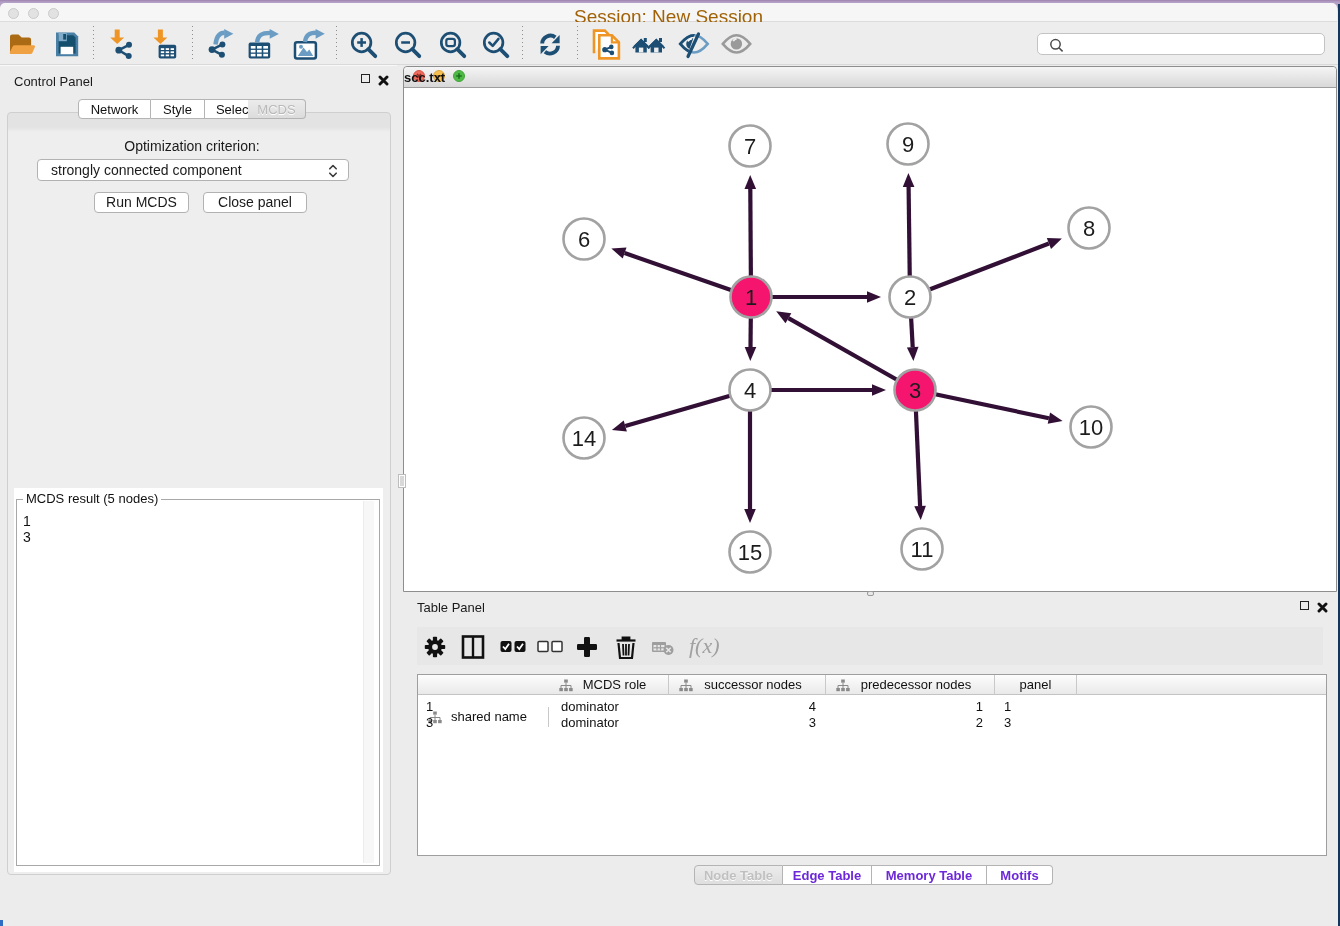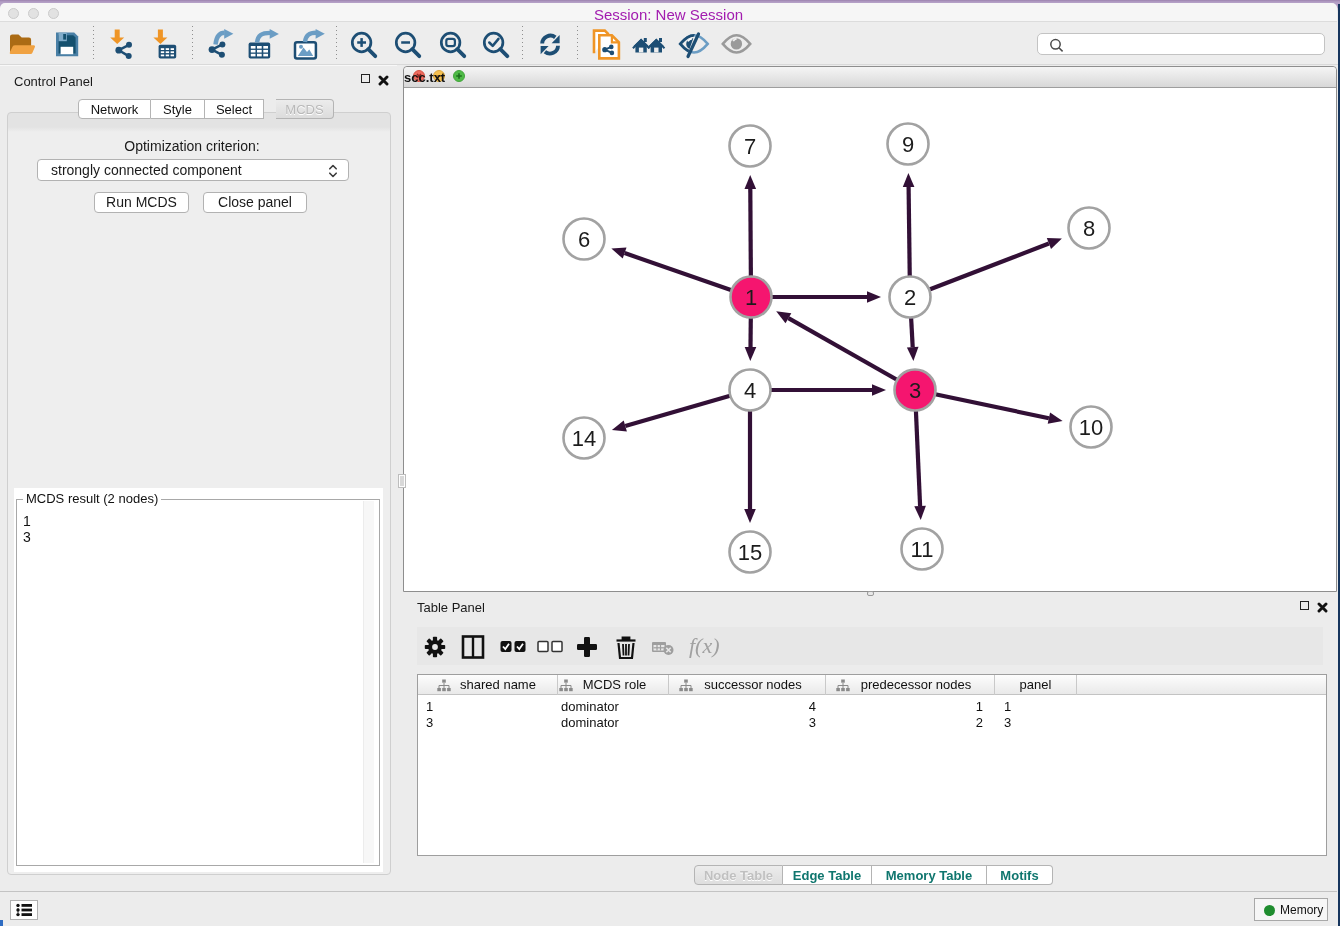--- a/index.html
+++ b/index.html
@@ -7,21 +7,21 @@
 body { font-family:"Liberation Sans", sans-serif; background:linear-gradient(#9c82ae, #b49fc6 2px); position:relative; }
 .abs { position:absolute; }
 
 #edge-right { left:1338px; top:4px; width:2px; height:922px; background:#16355d; }
 #blob-bl { left:0; top:920px; width:3px; height:6px; background:#2e6cc2; z-index:9; }
 
 #win { left:0; top:3px; width:1338px; height:923px; background:#ececec; border-radius:8px 8px 0 0; }
 
 #titlebar { left:0; top:0; width:1337px; height:19px; background:#f6f6f6; border-radius:5px 5px 0 0; border-bottom:1px solid #dcdcdc; }
 .tl { position:absolute; top:5px; width:11px; height:11px; border-radius:50%; background:#e2e2e2; border:1px solid #cbcbcb; }
-#title-text { position:absolute; top:3px; left:0; width:1337px; text-align:center; font-size:15px; color:#a21caf; }
+#title-text { position:absolute; top:3px; left:0; width:1337px; text-align:center; font-size:19px; color:#a16207; }
 
 #toolbar { left:0; top:19px; width:1338px; height:43px; background:#ededed; border-bottom:1px solid #d9d9d9; }
 .tsep { position:absolute; top:4px; height:35px; width:1px; background:repeating-linear-gradient(#8f8f8f 0 1.2px, rgba(0,0,0,0) 1.2px 4px); }
 .ticon { position:absolute; top:5px; }
 
 #search { position:absolute; left:1037px; top:11px; width:288px; height:22px; background:#fff; border:1px solid #c3c3c3; border-radius:5px; }
 
 
 #cpanel { left:0; top:62px; width:397px; height:826px; background:#ececec; border-top:1px solid #f8f8f8; }
 #cp-head { position:absolute; left:14px; top:8px; font-size:13px; color:#1a1a1a; }
@@ -42,21 +42,21 @@
 .mtl { position:absolute; top:3px; width:12px; height:12px; border-radius:50%; }
 
 #tpanel { left:403px; top:591px; width:934px; height:297px; background:#ececec; }
 #tp-head { position:absolute; left:14px; top:6px; font-size:13px; color:#1a1a1a; }
 #tp-toolbar { position:absolute; left:14px; top:33px; width:906px; height:38px; background:#e7e7e7; }
 #tbl { position:absolute; left:14px; top:80px; width:910px; height:182px; background:#fff; border:1px solid #9e9e9e; }
 #tbl-header { position:absolute; left:0; top:0; width:908px; height:20px; background:linear-gradient(#fdfdfd,#e9e9e9); border-bottom:1px solid #c3c3c3; }
 .th { position:absolute; top:0; height:20px; border-right:1px solid #c9c9c9; font-size:13px; color:#111; text-align:center; line-height:20px; }
 .td { position:absolute; font-size:13px; color:#111; height:16px; line-height:16px; }
 #tp-tabs { position:absolute; left:0; top:271px; width:934px; height:20px; }
-.btab { position:absolute; top:0; height:20px; background:#fff; border:1px solid #b4b4b4; font-size:13px; font-weight:bold; color:#0f766e; text-align:center; line-height:19px; }
+.btab { position:absolute; top:0; height:20px; background:#fff; border:1px solid #b4b4b4; font-size:13px; font-weight:bold; color:#6d28d9; text-align:center; line-height:19px; }
 
 #statusbar { left:0; top:888px; width:1337px; height:35px; background:#ececec; border-top:1px solid #c3c3c3; }
 #list-btn { position:absolute; left:10px; top:8px; width:28px; height:20px; background:#fdfdfd; border:1px solid #b0b0b0; }
 #mem-btn { position:absolute; left:1254px; top:6px; width:74px; height:23px; background:#f6f6f6; border:1px solid #a8a8a8; font-size:12px; color:#111; }
 #mem-btn .dot { position:absolute; left:9px; top:6px; width:11px; height:11px; border-radius:50%; background:#1f8d2f; }
 #mem-btn .lbl { position:absolute; left:25px; top:4px; }
 </style>
 </head>
 <body>
 <div class="abs" id="edge-right"></div>
@@ -213,33 +213,33 @@
   <div class="abs" id="cpanel">
     <div id="cp-head">Control Panel</div>
     <div style="position:absolute; left:361px; top:8px; width:9px; height:9px; border:1.5px solid #222;"></div>
     <svg width="11" height="11" viewBox="0 0 11 11" style="position:absolute; left:378px; top:9px;">
         <path d="M2 2 L9 9 M9 2 L2 9" stroke="#111" stroke-width="2.9" stroke-linecap="round"></path>
       </svg>
     <div class="abs" id="cp-content"></div>
     <div class="tab" style="left:78px; top:33px; width:73px; border-radius:4px 0 0 4px;">Network</div>
     <div class="tab" style="left:151px; top:33px; width:54px; border-left:none;">Style</div>
     <div class="tab" style="left:205px; top:33px; width:59px; border-left:none;">Select</div>
-    <div class="tab" style="left:276px; top:33px; width:58px; border-left:none; border-radius:0 4px 4px 0; background:linear-gradient(#ececec,#dcdcdc); color:#b9b9b9; text-shadow:0 1px 0 #fff;">MCDS</div>
+    <div class="tab" style="left:248px; top:33px; width:58px; border-left:none; border-radius:0 4px 4px 0; background:linear-gradient(#ececec,#dcdcdc); color:#b9b9b9; text-shadow:0 1px 0 #fff;">MCDS</div>
     <div id="opt-label">Optimization criterion:</div>
     <div id="opt-select">strongly connected component
       <svg style="position:absolute; right:10px; top:4px;" width="10" height="14" viewBox="0 0 10 14">
           <path d="M1.8 4.8 L5 1.5 L8.2 4.8" fill="none" stroke="#3c3c3c" stroke-width="1.6" stroke-linecap="round" stroke-linejoin="round"></path>
           <path d="M1.8 9.2 L5 12.5 L8.2 9.2" fill="none" stroke="#3c3c3c" stroke-width="1.6" stroke-linecap="round" stroke-linejoin="round"></path>
         </svg>
     </div>
     <div class="btn" style="left:94px; width:95px;">Run MCDS</div>
     <div class="btn" style="left:203px; width:104px;">Close panel</div>
     <div class="abs" id="mcds-box">
       <div id="mcds-border"></div>
-      <div id="mcds-label">MCDS result (2 nodes)</div>
+      <div id="mcds-label">MCDS result (5 nodes)</div>
       <div id="mcds-text">1<br>3</div>
       <div id="mcds-sb"></div>
     </div>
   </div>
 
   <div class="abs" id="netwin">
     <div id="net-tbar">
       <div class="mtl" style="left:9px; background:#ee6a5d; border:1px solid #d55445;">
           <svg width="10" height="10" viewBox="0 0 10 10" style="position:absolute;left:0;top:0;">
             <path d="M3 3 L7 7 M7 3 L3 7" stroke="#902722" stroke-width="1.5"></path>
@@ -362,21 +362,21 @@
           <line x1="8" y1="12" x2="8" y2="17.5" stroke="#9e9e9e" stroke-width="1.2"></line>
           <line x1="11.5" y1="12" x2="11.5" y2="17.5" stroke="#9e9e9e" stroke-width="1.2"></line>
           <line x1="4.5" y1="14.8" x2="15.5" y2="14.8" stroke="#9e9e9e" stroke-width="1.2"></line>
           <circle cx="19.5" cy="17" r="5" fill="#9e9e9e"></circle>
           <path d="M17.3 14.8 L21.7 19.2 M21.7 14.8 L17.3 19.2" stroke="#e7e7e7" stroke-width="1.6"></path>
         </svg>
 <div style="position:absolute; left:272px; top:6px; width:50px; font-family:'Liberation Serif', serif; font-style:italic; font-size:22px; color:#a0a0a0;">f(x)</div>
       </div>
     <div class="abs" id="tbl">
       <div id="tbl-header">
-        <div class="th" style="left:9px; width:131px;"><svg style="position:absolute; left:10px; top:4px;" width="14" height="13" viewBox="0 0 14 13">
+        <div class="th" style="left:0; width:131px;margin-top:32px;"><svg style="position:absolute; left:10px; top:4px;" width="14" height="13" viewBox="0 0 14 13">
               <rect x="5.2" y="0.5" width="3.6" height="3.2" fill="#8a8a8a"></rect>
               <path d="M7 4 V6.5 M2 9 V6.5 H12 V9 M7 6.5 V9" fill="none" stroke="#8a8a8a" stroke-width="1"></path>
               <rect x="0.3" y="9" width="3.6" height="3.2" fill="#8a8a8a"></rect>
               <rect x="5.2" y="9" width="3.6" height="3.2" fill="#8a8a8a"></rect>
               <rect x="10.1" y="9" width="3.6" height="3.2" fill="#8a8a8a"></rect>
             </svg><span style="margin-left:12px;">shared name</span></div>
         <div class="th" style="left:131px; width:120px;"><svg style="position:absolute; left:10px; top:4px;" width="14" height="13" viewBox="0 0 14 13">
               <rect x="5.2" y="0.5" width="3.6" height="3.2" fill="#8a8a8a"></rect>
               <path d="M7 4 V6.5 M2 9 V6.5 H12 V9 M7 6.5 V9" fill="none" stroke="#8a8a8a" stroke-width="1"></path>
               <rect x="0.3" y="9" width="3.6" height="3.2" fill="#8a8a8a"></rect>
@@ -413,30 +413,13 @@
     <div id="tp-tabs">
       <div class="btab" style="left:291px; width:89px; border-radius:4px 0 0 4px; background:linear-gradient(#ececec,#dedede); color:#c0c0c0; text-shadow:0 1px 0 #fff;">Node Table</div>
       <div class="btab" style="left:380px; width:89px; border-left:none;">Edge Table</div>
       <div class="btab" style="left:469px; width:115px; border-left:none;">Memory Table</div>
       <div class="btab" style="left:584px; width:66px; border-left:none; border-radius:0 4px 4px 0;">Motifs</div>
     </div>
   </div>
 
   <div class="abs" style="left:399px; top:472px; width:6px; height:12px; background:#d8d8d8; border:1px solid #fdfdfd; box-shadow:0 0 0 1px #bdbdbd;"></div>
     <div class="abs" style="left:867px; top:588px; width:7px; height:5px; background:#e8e8e8; border:1px solid #9a9a9a; border-radius:2px;"></div>
-  <div class="abs" id="statusbar">
-    <div id="list-btn">
-        <svg width="16" height="14" viewBox="0 0 16 14" style="position:absolute;left:5px;top:2px;">
-          <circle cx="2" cy="2.4" r="1.7" fill="#111"></circle>
-          <rect x="5.5" y="1" width="10.5" height="2.8" fill="#111"></rect>
-          <circle cx="2" cy="7" r="1.7" fill="#111"></circle>
-          <rect x="5.5" y="5.6" width="10.5" height="2.8" fill="#111"></rect>
-          <circle cx="2" cy="11.6" r="1.7" fill="#111"></circle>
-          <rect x="5.5" y="10.2" width="10.5" height="2.8" fill="#111"></rect>
-          <line x1="2" y1="2.4" x2="2" y2="11.6" stroke="#111" stroke-width="1" stroke-dasharray="1.5 1.5"></line>
-        </svg>
-      </div>
-    <div id="mem-btn">
-        <div class="dot"></div>
-        <div class="lbl">Memory</div>
-      </div>
-  </div>
 </div>
 
 </body></html>

